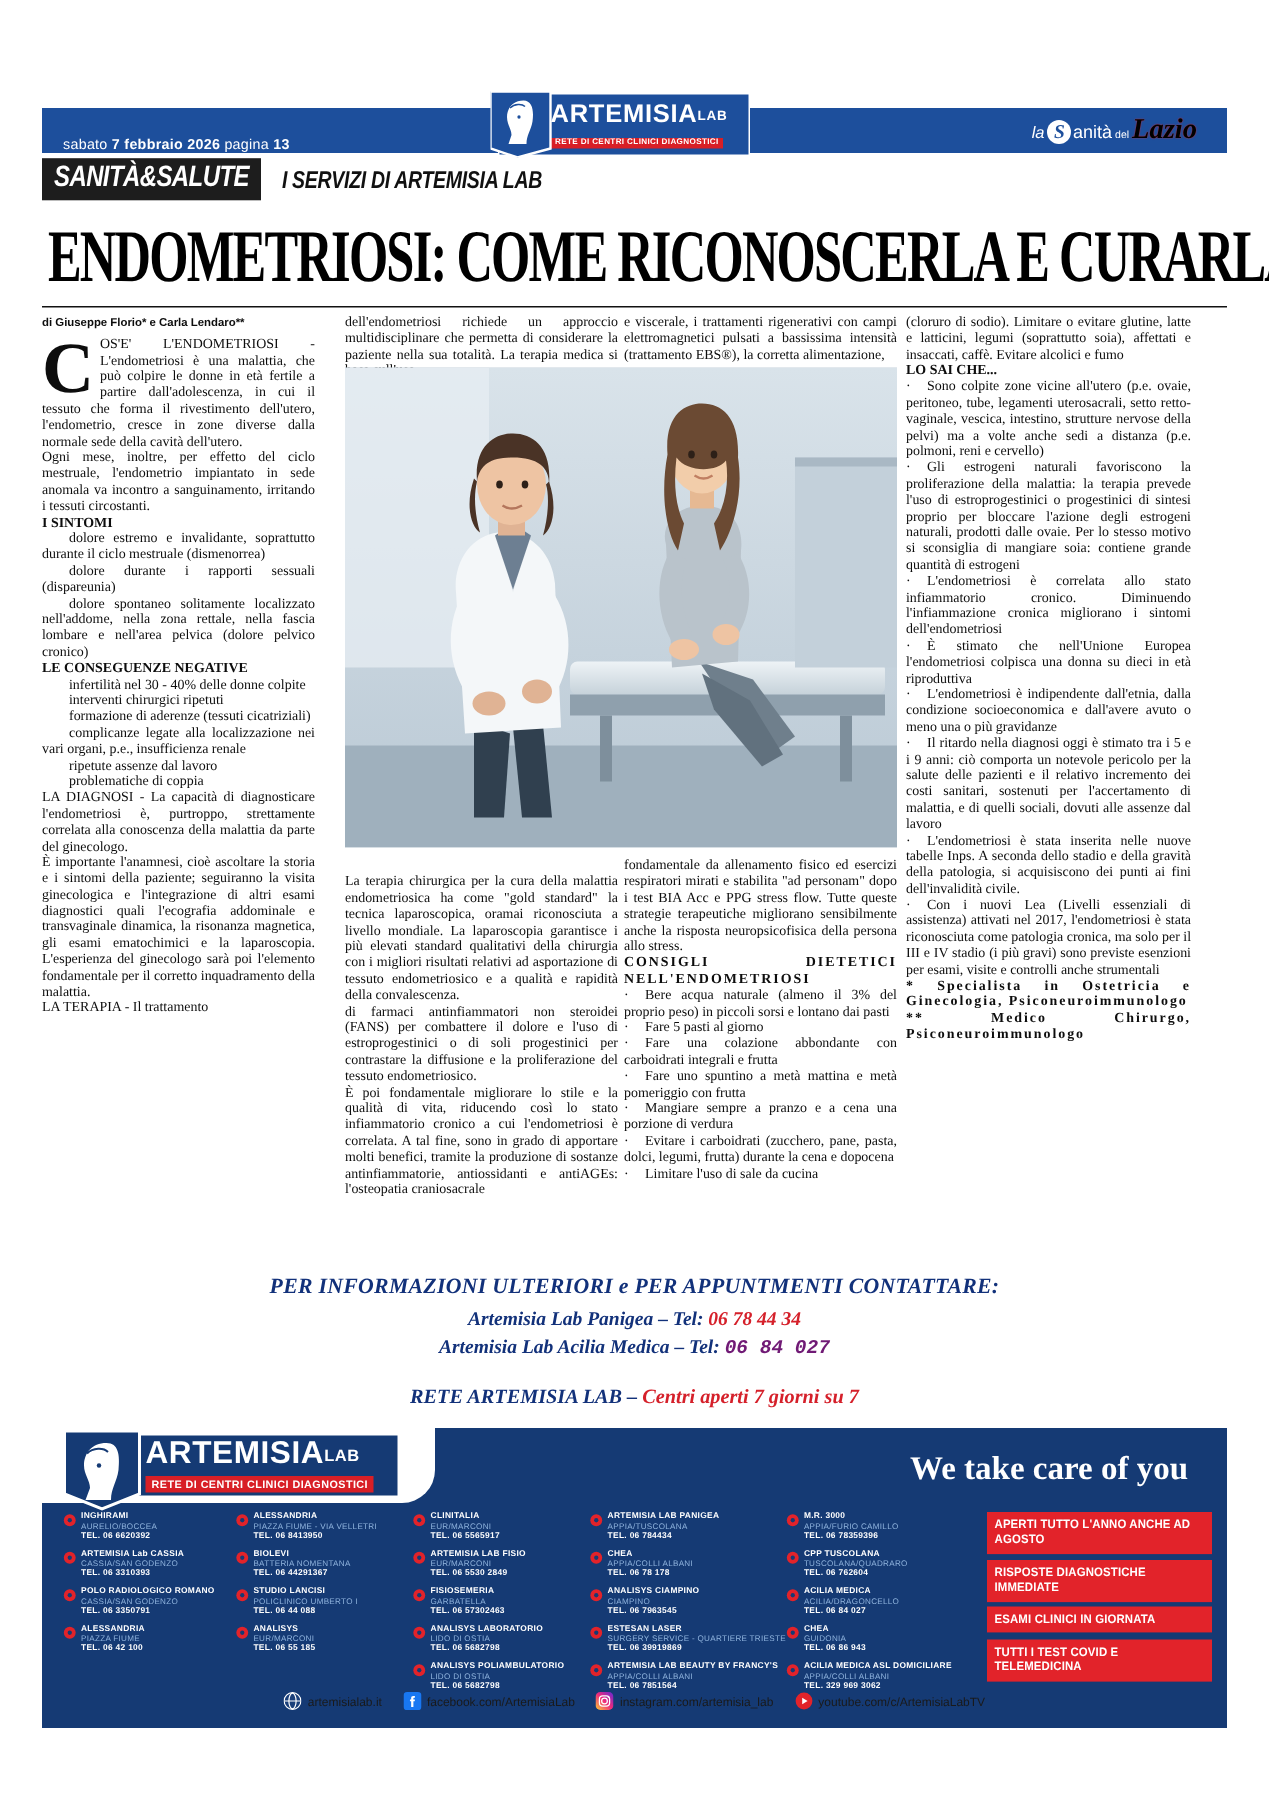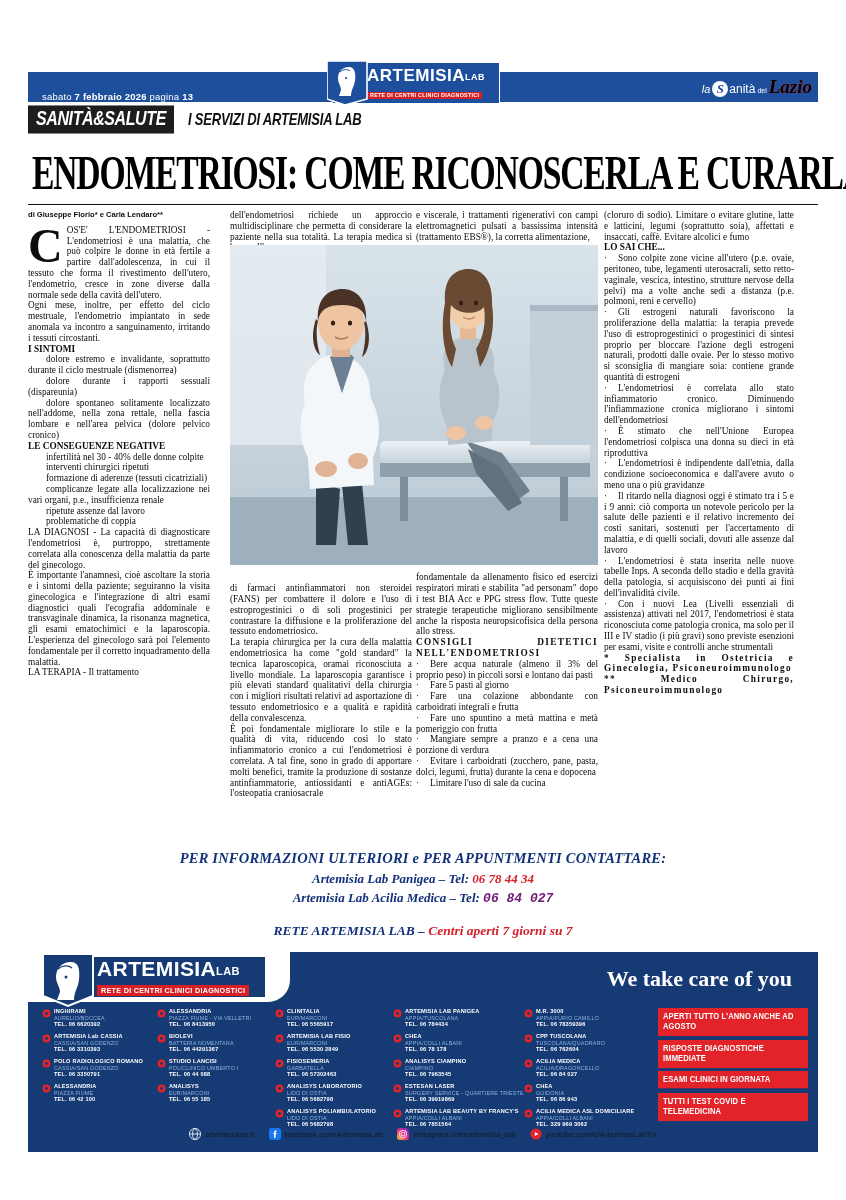--- a/index.html
+++ b/index.html
@@ -65,21 +65,21 @@
     color: #fff;
     font-family: "Liberation Sans", sans-serif;
     font-size: 5.4px; font-weight: bold;
     letter-spacing: .25px;
     padding: 1px 3px;
     display: inline-block;
     white-space: nowrap;
   }
   .mh-sanita {
     position: absolute;
-    right: 34px; top: 76px;
+    right: 48px; top: 76px;
     display: flex; align-items: baseline;
     white-space: nowrap;
   }
   .mh-sanita .la {
     color:#fff; font-family:"Liberation Sans",sans-serif;
     font-size:11px; font-style:italic; margin-right:2px;
   }
   .mh-sanita .sbadge {
     background:#fff; color:#1d4f9c;
     width:16px; height:16px; border-radius:50%;
@@ -400,22 +400,22 @@
       <p class="p bullet">ripetute assenze dal lavoro</p>
       <p class="p bullet">problematiche di coppia</p>
       <p class="p">LA DIAGNOSI - La capacità di diagnosticare l'endometriosi è, purtroppo, strettamente correlata alla conoscenza della malattia da parte del ginecologo.</p>
       <p class="p">È importante l'anamnesi, cioè ascoltare la storia e i sintomi della paziente; seguiranno la visita ginecologica e l'integrazione di altri esami diagnostici quali l'ecografia addominale e transvaginale dinamica, la risonanza magnetica, gli esami ematochimici e la laparoscopia. L'esperienza del ginecologo sarà poi l'elemento fondamentale per il corretto inquadramento della malattia.</p>
       <p class="p">LA TERAPIA - Il trattamento</p>
     </div>
 
     <div class="col col2">
       <p class="p">dell'endometriosi richiede un approccio multidisciplinare che permetta di considerare la paziente nella sua totalità. La terapia medica si basa sull'uso</p>
       <div style="height:330px"></div>
+      <p class="p">La terapia chirurgica per la cura della malattia endometriosica ha come "gold standard" la tecnica laparoscopica, oramai riconosciuta a livello mondiale. La laparoscopia garantisce i più elevati standard qualitativi della chirurgia con i migliori risultati relativi ad asportazione di tessuto endometriosico e a qualità e rapidità della convalescenza.</p>
       <p class="p">di farmaci antinfiammatori non steroidei (FANS) per combattere il dolore e l'uso di estroprogestinici o di soli progestinici per contrastare la diffusione e la proliferazione del tessuto endometriosico.</p>
-      <p class="p">La terapia chirurgica per la cura della malattia endometriosica ha come "gold standard" la tecnica laparoscopica, oramai riconosciuta a livello mondiale. La laparoscopia garantisce i più elevati standard qualitativi della chirurgia con i migliori risultati relativi ad asportazione di tessuto endometriosico e a qualità e rapidità della convalescenza.</p>
       <p class="p">È poi fondamentale migliorare lo stile e la qualità di vita, riducendo così lo stato infiammatorio cronico a cui l'endometriosi è correlata. A tal fine, sono in grado di apportare molti benefici, tramite la produzione di sostanze antinfiammatorie, antiossidanti e antiAGEs: l'osteopatia craniosacrale</p>
     </div>
 
     <div class="col col3">
       <p class="p">e viscerale, i trattamenti rigenerativi con campi elettromagnetici pulsati a bassissima intensità (trattamento EBS®), la corretta alimentazione,</p>
       <div style="height:330px"></div>
       <p class="p">fondamentale da allenamento fisico ed esercizi respiratori mirati e stabilita "ad personam" dopo i test BIA Acc e PPG stress flow. Tutte queste strategie terapeutiche migliorano sensibilmente anche la risposta neuropsicofisica della persona allo stress.</p>
       <p class="p hd-sp">CONSIGLI DIETETICI NELL'ENDOMETRIOSI</p>
       <p class="p bullet-dot">Bere acqua naturale (almeno il 3% del proprio peso) in piccoli sorsi e lontano dai pasti</p>
       <p class="p bullet-dot">Fare 5 pasti al giorno</p>

